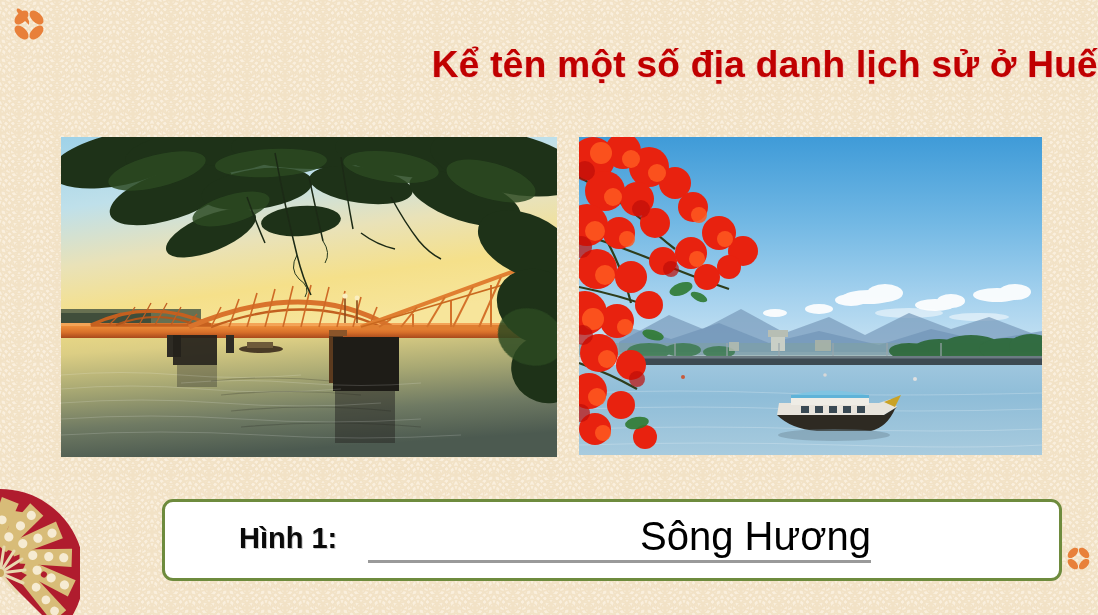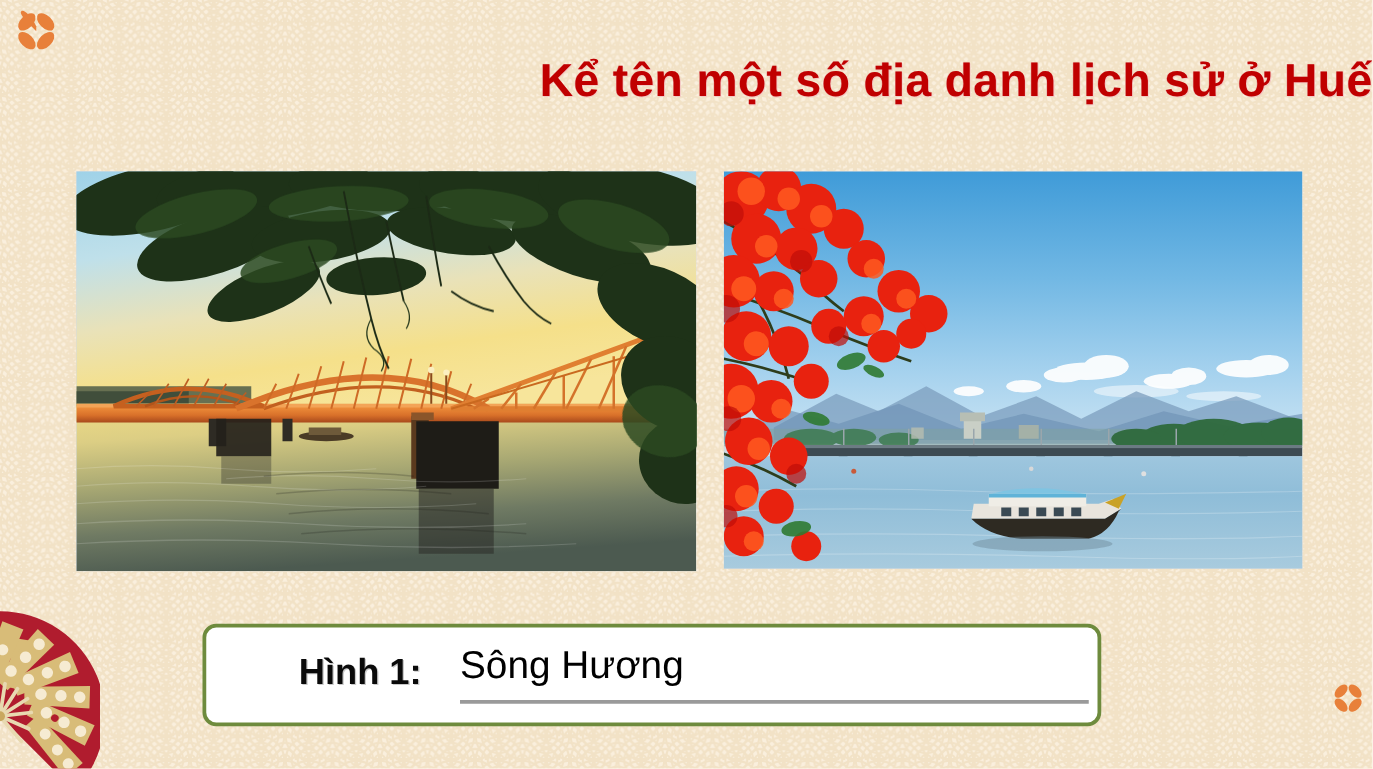--- a/index.html
+++ b/index.html
@@ -52,21 +52,21 @@
   }
   #photo-left  { left: 61px;  top: 137px; width: 496px; height: 320px; }
   #photo-right { left: 579px; top: 137px; width: 463px; height: 318px; }
   .photo svg { display: block; width: 100%; height: 100%; }
 
   
   #answer-box {
     position: absolute;
     left: 162px;
     top: 499px;
-    width: 719px;
+    width: 900px;
     height: 82px;
     background: #FFFFFF;
     border: 3px solid #6E8B3D;
     border-radius: 11px;
     box-sizing: border-box;
   }
   #figure-label {
     position: absolute;
     left: 74px;
     top: 20px;
@@ -82,22 +82,22 @@
     top: 58px;
     width: 503px;
     height: 3px;
     background: #9A9A9A;
   }
   #answer-text {
     position: absolute;
     left: 203px;
     top: 12px;
     width: 503px;
-    text-align: left;
-    font-size: 31px;
+    text-align: right;
+    font-size: 40px;
     font-weight: normal;
     color: #000000;
     white-space: nowrap;
   }
 
   
   .deco { position: absolute; }
   #deco-flower-tl { left: 11px;   top: 7px;   width: 36px; height: 36px; }
   #deco-flower-br { left: 1065px; top: 545px; width: 27px; height: 27px; }
   #deco-fan-bl    { left: -36px;  top: 487px; width: 116px; height: 128px; }

